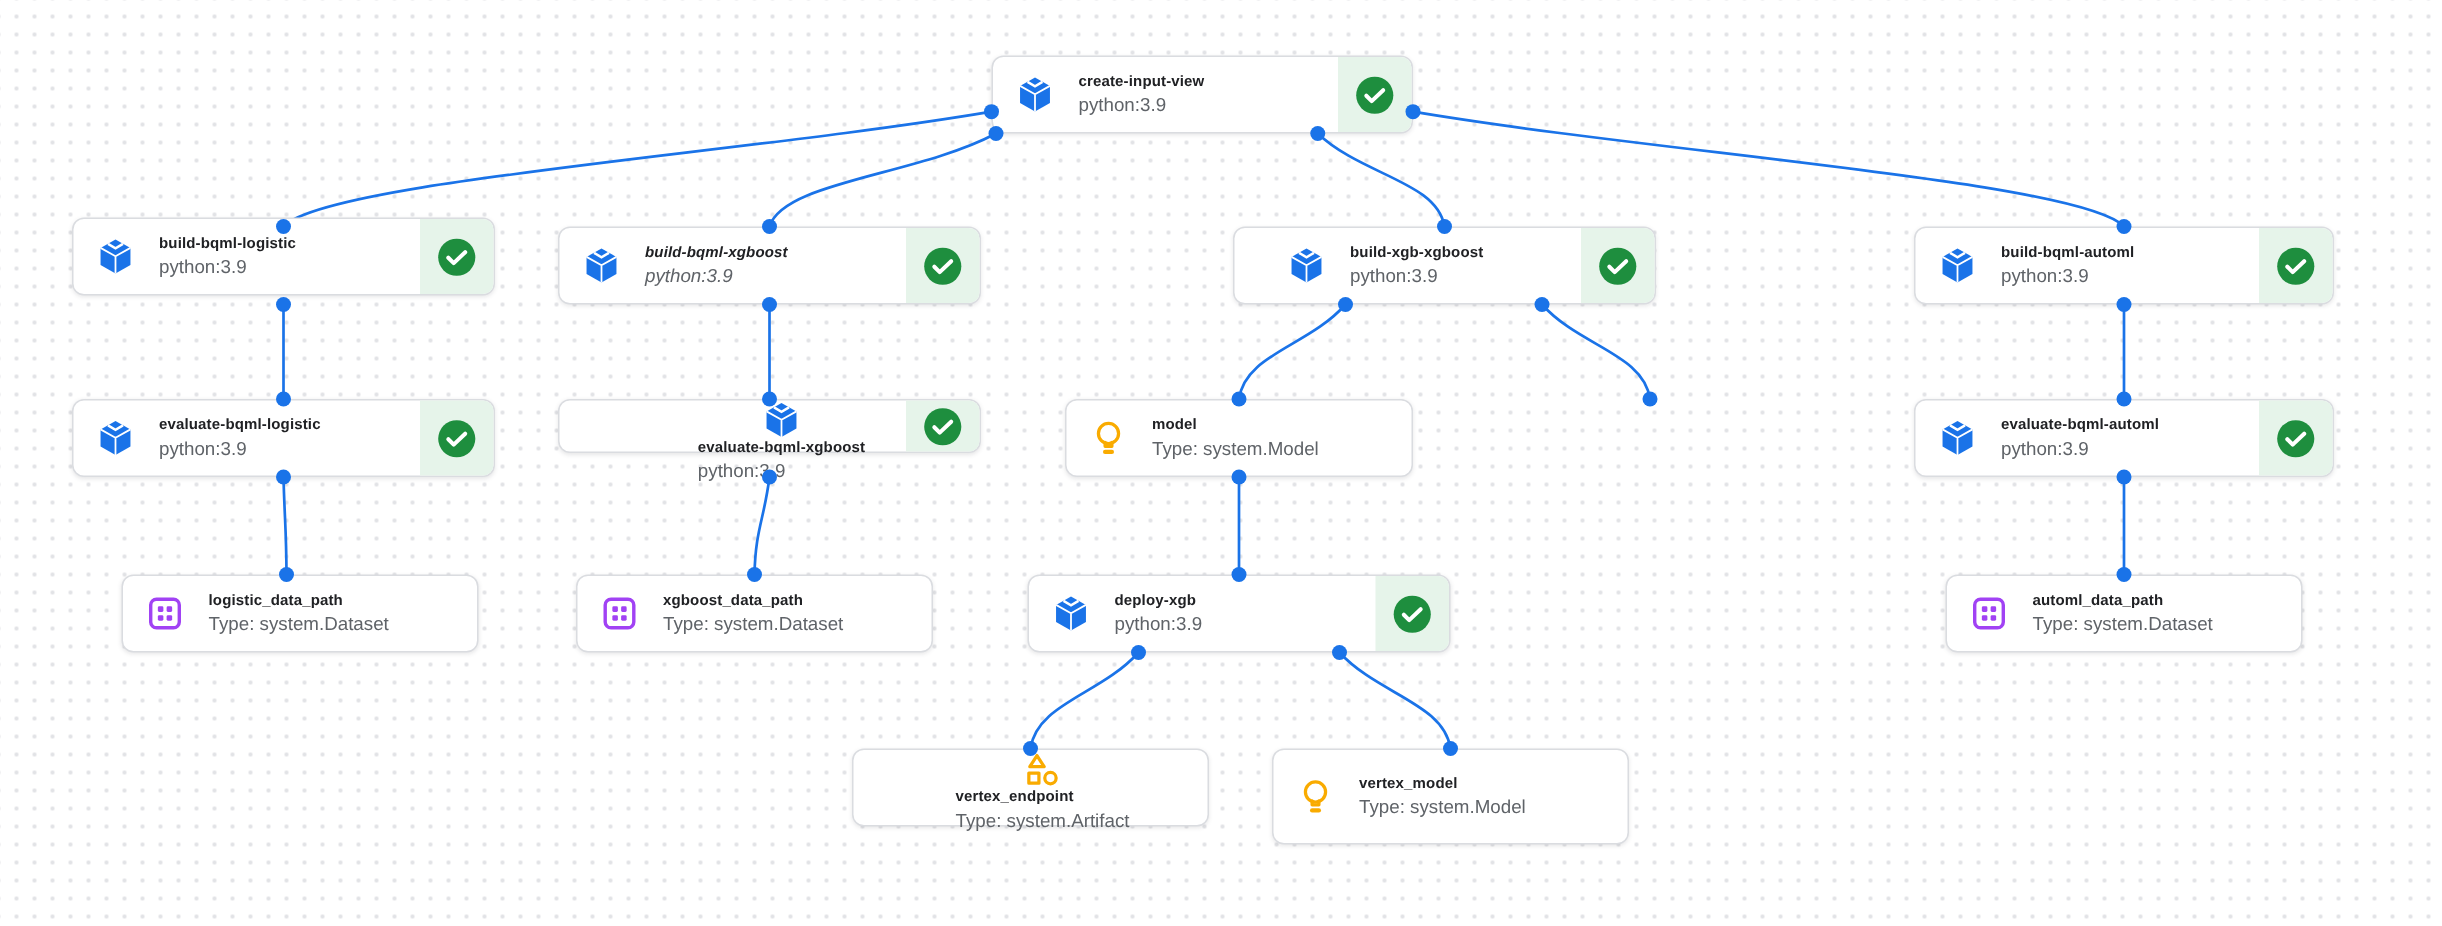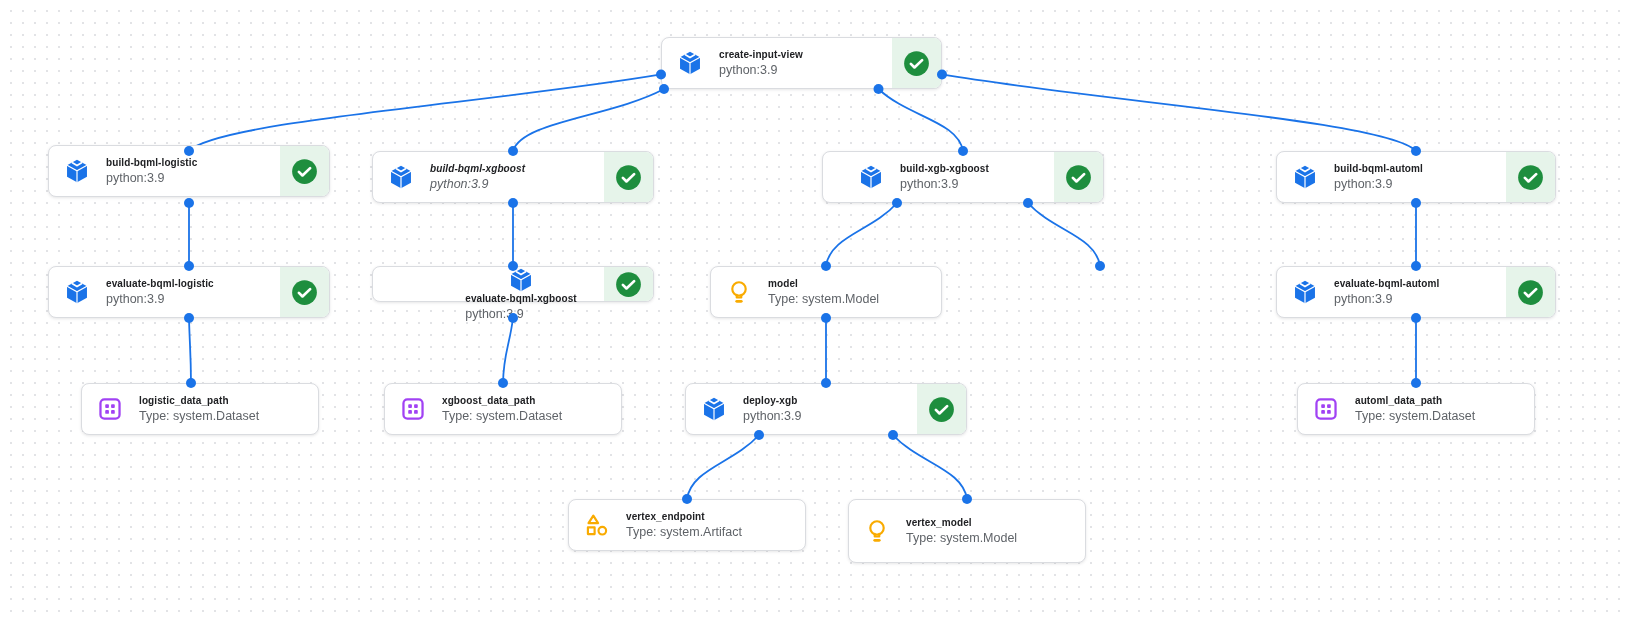--- a/index.html
+++ b/index.html
@@ -302,21 +302,21 @@
      <rect x="7.6" y="13" width="3.4" height="3.4" rx="0.8" fill="#a142f4"></rect>
      <rect x="13" y="13" width="3.4" height="3.4" rx="0.8" fill="#a142f4"></rect>
         </svg>
       </span>
     <div class="texts">
       <div class="title">automl_data_path</div>
       <div class="subtitle">Type: system.Dataset</div>
     </div>
 
   </div>
-    <div class="node" style="left: 568px; top: 499px; width: 238px; height: 52px;">
+    <div class="node" style="left: 568px; top: 499px; width: 238px; height: 52px; flex-direction: column;">
     <span class="nicon">
         <svg viewBox="0 0 24 24" fill="none" stroke="#f9ab00" stroke-width="2" stroke-linejoin="round">
      <path d="M8.6 3.4 13 10.3H4.2Z"></path>
           <rect x="3.6" y="14.2" width="6.2" height="6.2"></rect>
           <circle cx="16.9" cy="17.3" r="3.5"></circle>
         </svg>
       </span>
     <div class="texts">
       <div class="title">vertex_endpoint</div>
       <div class="subtitle">Type: system.Artifact</div>

